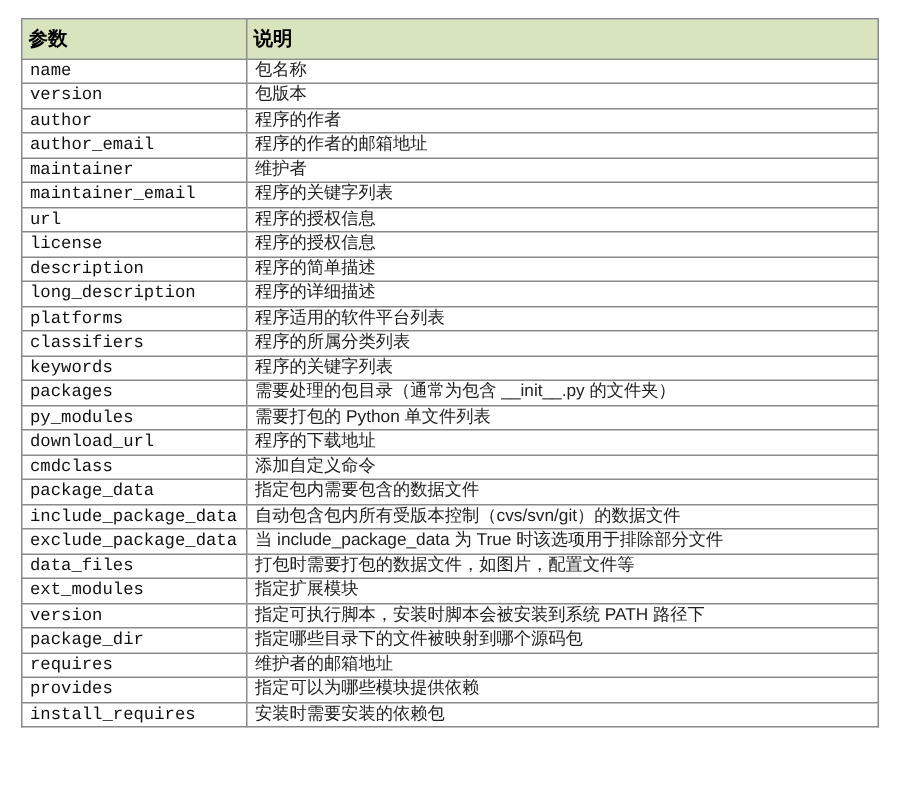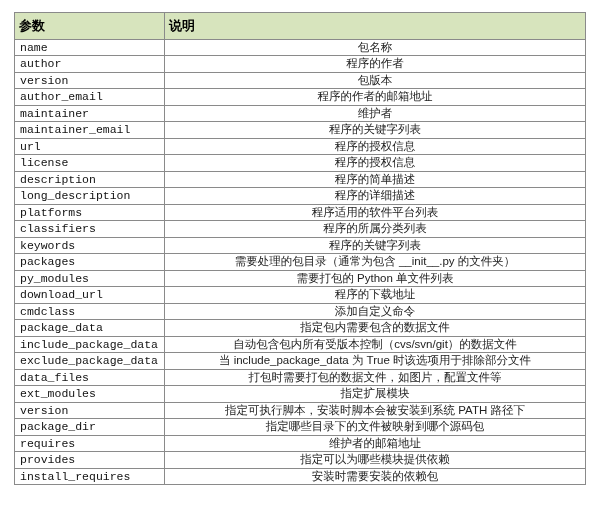--- a/index.html
+++ b/index.html
@@ -31,21 +31,20 @@
       font-size: 13px;
       padding: 4px;
     }
     td.param {
       font-family: Consolas, "Courier New", monospace;
       color: #111;
       font-size: 11.5px;
     }
     td.desc {
       color: #222;
-      text-align: center;
     }
   </style>
 </head>
 <body>
 
 <table>
   <colgroup>
     <col class="param">
     <col class="desc">
   </colgroup>
@@ -54,26 +53,26 @@
       <th>参数</th>
       <th>说明</th>
     </tr>
   </thead>
   <tbody id="tbody">
       <tr>
         <td class="param">name</td>
         <td class="desc">包名称</td>
       </tr>
       <tr>
+        <td class="param">version</td>
+        <td class="desc">包版本</td>
+      </tr>
+      <tr>
         <td class="param">author</td>
         <td class="desc">程序的作者</td>
-      </tr>
-      <tr>
-        <td class="param">version</td>
-        <td class="desc">包版本</td>
       </tr>
       <tr>
         <td class="param">author_email</td>
         <td class="desc">程序的作者的邮箱地址</td>
       </tr>
       <tr>
         <td class="param">maintainer</td>
         <td class="desc">维护者</td>
       </tr>
       <tr>

